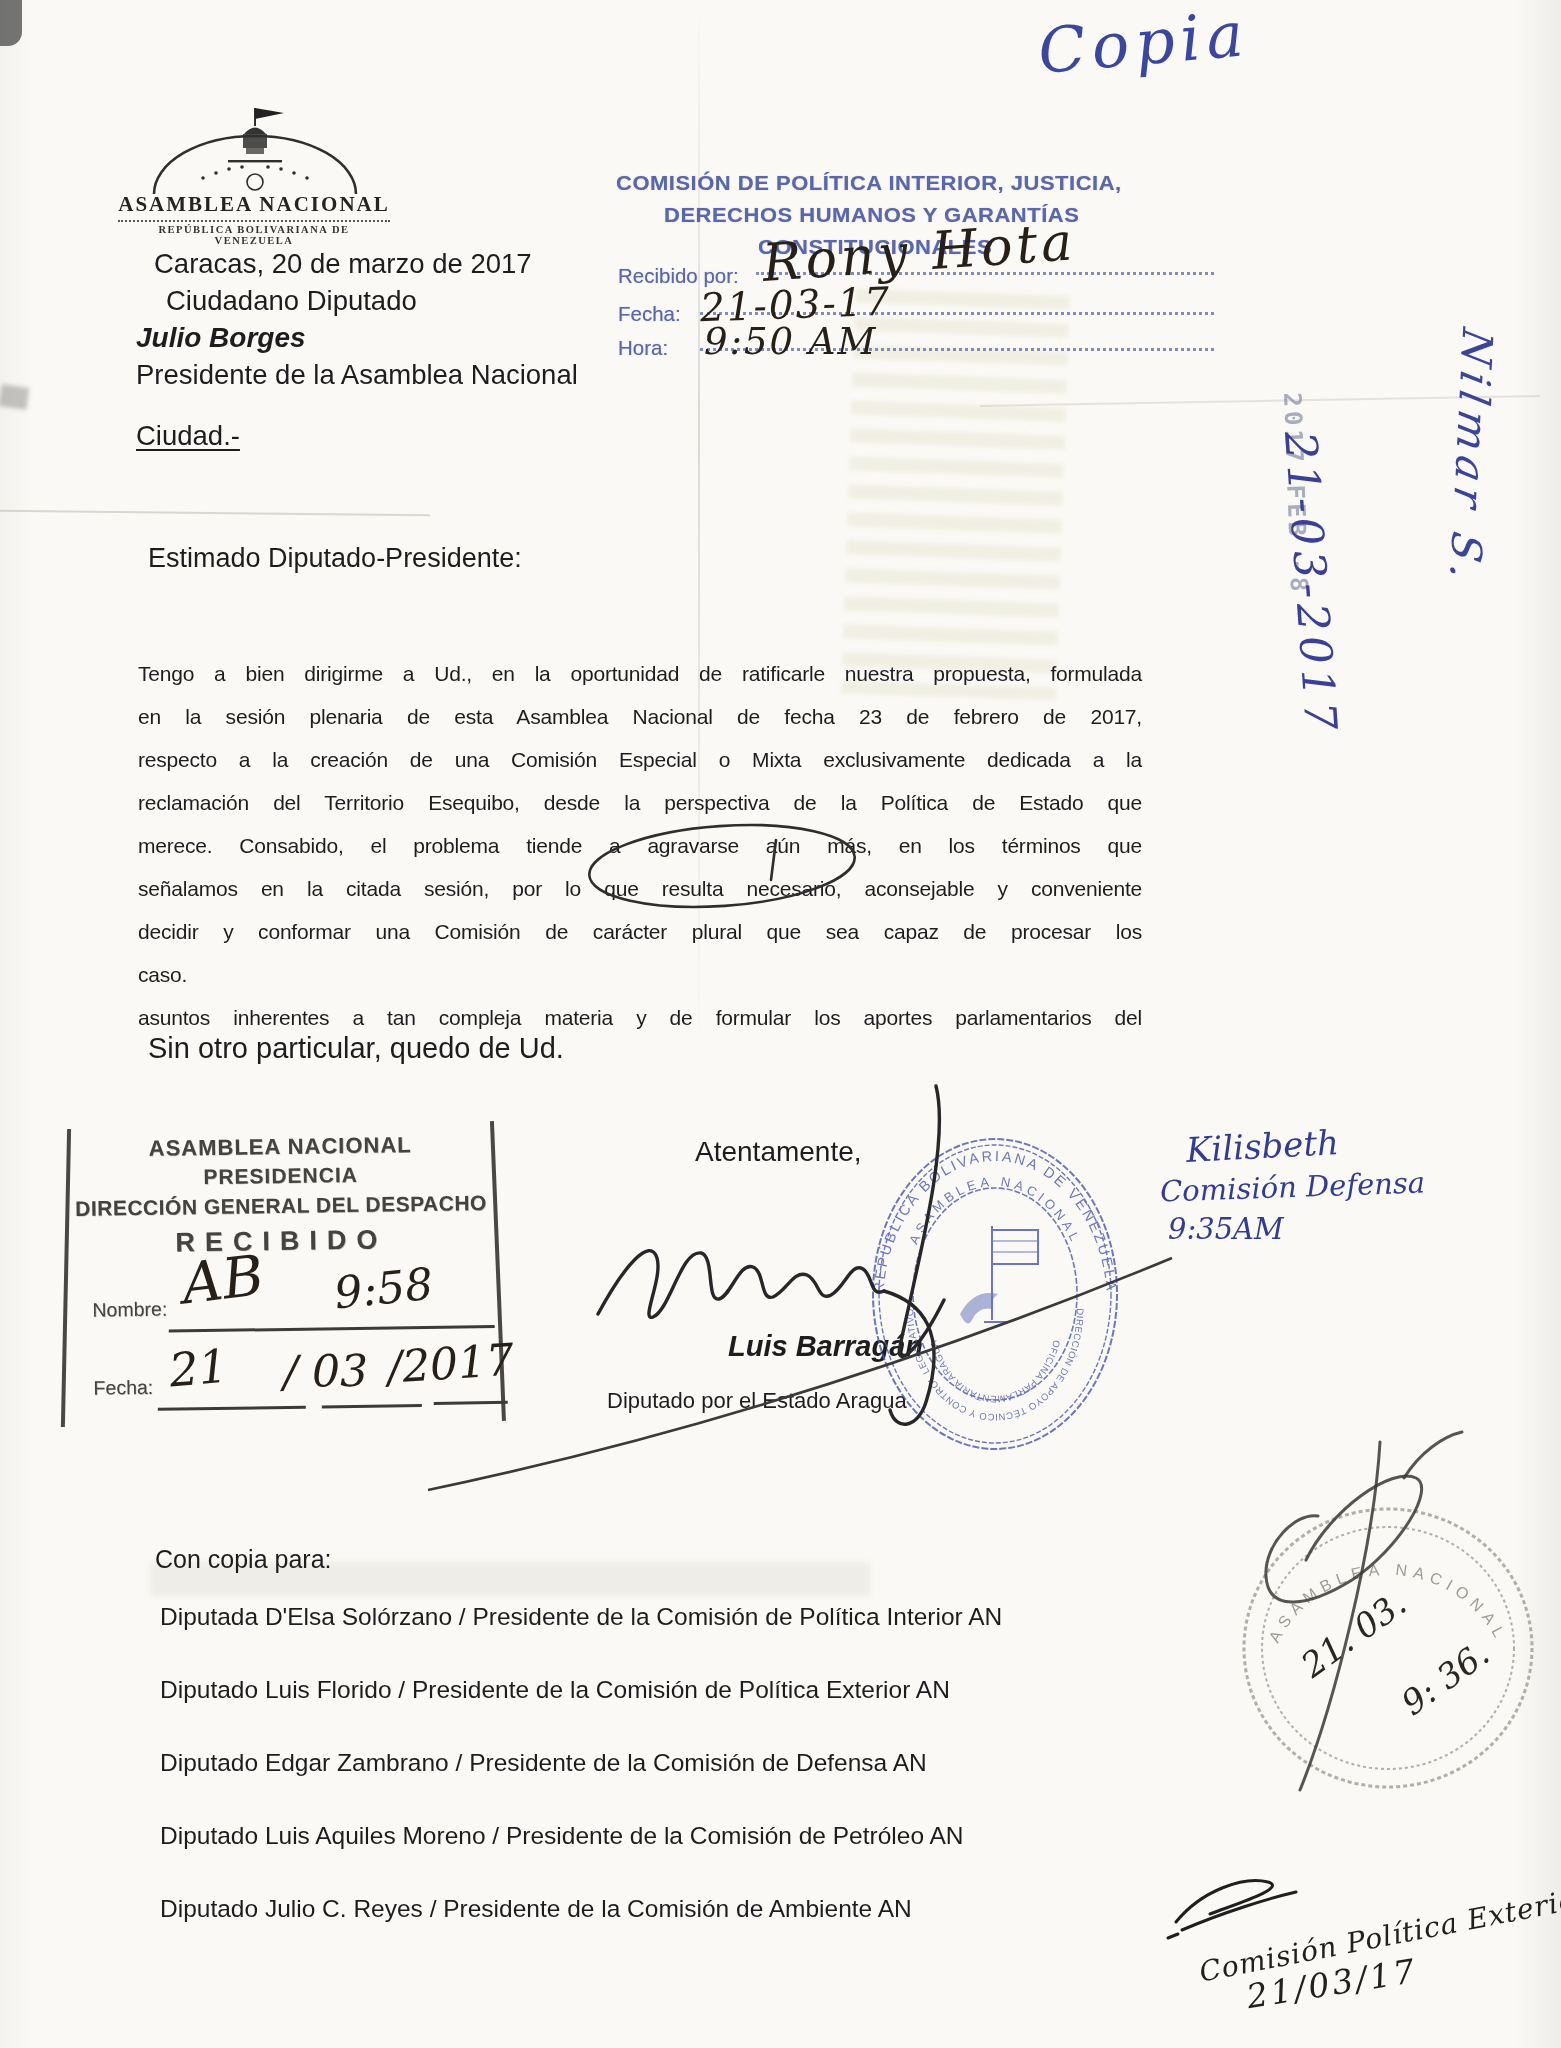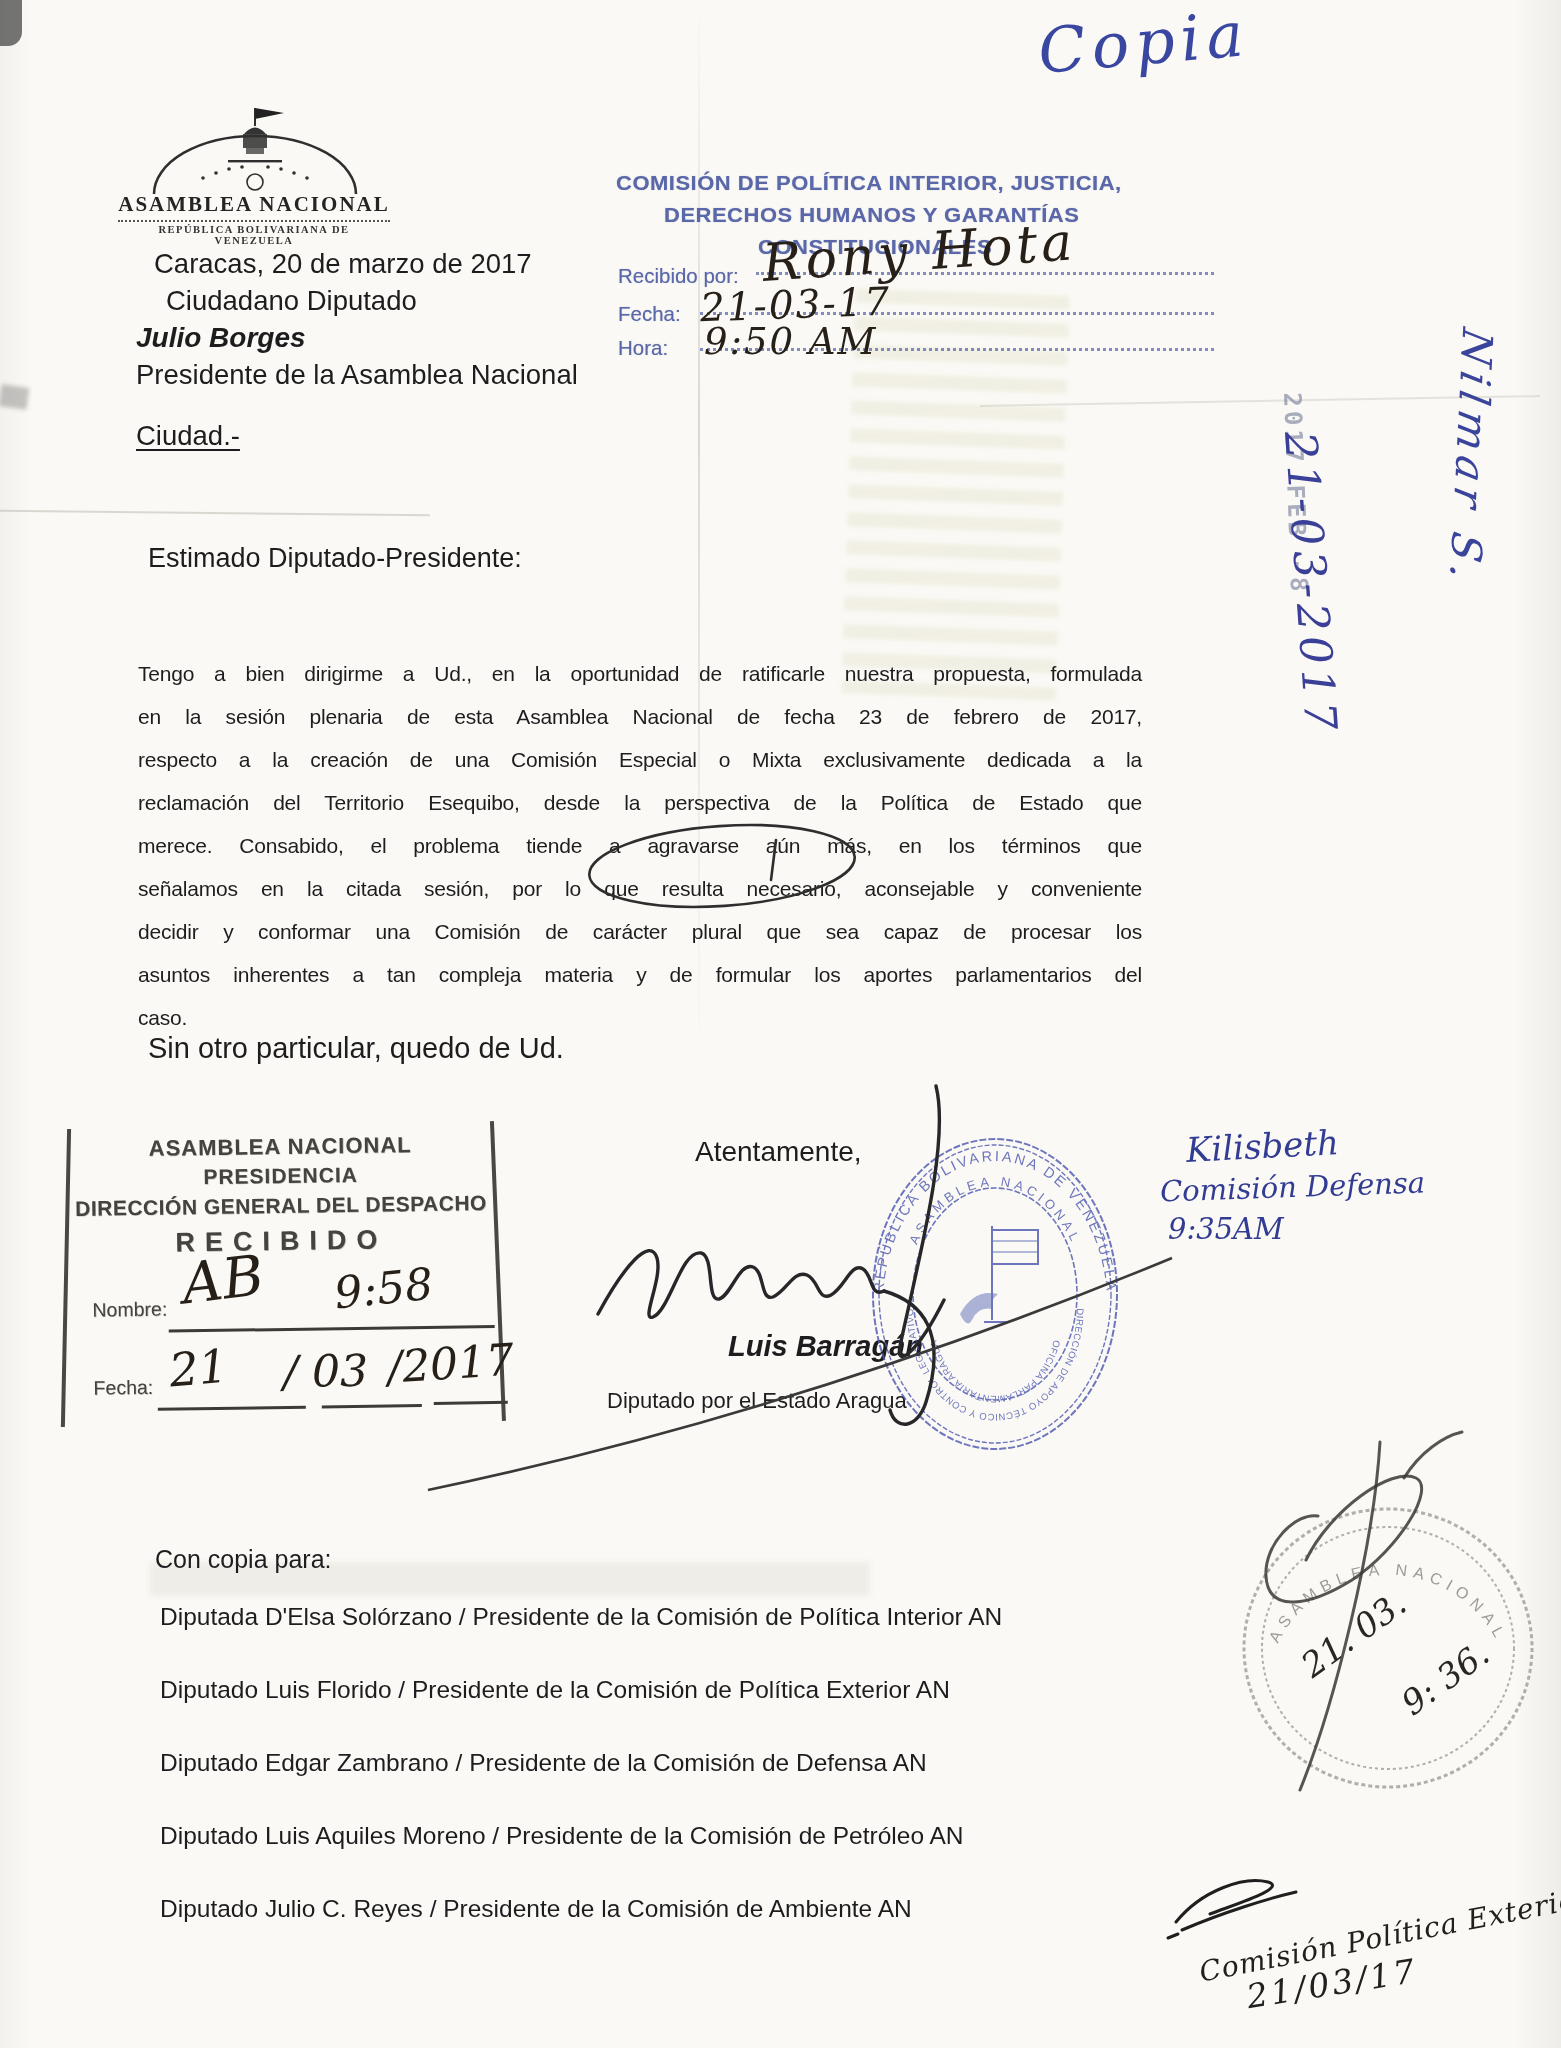--- a/index.html
+++ b/index.html
@@ -89,22 +89,22 @@
   <div class="abs lt" style="left:148px;top:543px;font-size:27px;">Estimado Diputado-Presidente:</div>
 
   <div class="abs" style="left:138px;top:652px;">
     <div class="body-line lt">Tengo a bien dirigirme a Ud., en la oportunidad de ratificarle nuestra propuesta, formulada</div>
     <div class="body-line lt">en la sesión plenaria de esta Asamblea Nacional de fecha 23 de febrero de 2017,</div>
     <div class="body-line lt">respecto a la creación de una Comisión Especial o Mixta exclusivamente dedicada a la</div>
     <div class="body-line lt">reclamación del Territorio Esequibo, desde la perspectiva de la Política de Estado que</div>
     <div class="body-line lt">merece. Consabido, el problema tiende a agravarse aún más, en los términos que</div>
     <div class="body-line lt">señalamos en la citada sesión, por lo que resulta necesario, aconsejable y conveniente</div>
     <div class="body-line lt">decidir y conformar una Comisión de carácter plural que sea capaz de procesar los</div>
+    <div class="body-line lt last">caso.</div>
     <div class="body-line lt">asuntos inherentes a tan compleja materia y de formular los aportes parlamentarios del</div>
-    <div class="body-line lt last">caso.</div>
   </div>
 
   <div class="abs lt" style="left:148px;top:1032px;font-size:29px;">Sin otro particular, quedo de Ud.</div>
 
   <div class="abs" style="left:56px;top:1128px;width:452px;height:298px;transform:rotate(-0.8deg);">
     <div class="abs" style="left:8px;top:-2px;width:4px;height:298px;background:#4a4845;transform:rotate(2deg);"></div>
     <div class="abs" style="left:440px;top:-4px;width:4px;height:300px;background:#4a4845;transform:rotate(-1.5deg);"></div>
     <div class="abs boxstamp" style="left:0;top:6px;width:452px;text-align:center;font-size:22px;letter-spacing:1px;">ASAMBLEA NACIONAL</div>
     <div class="abs boxstamp" style="left:0;top:36px;width:452px;text-align:center;font-size:21px;letter-spacing:1px;">PRESIDENCIA</div>
     <div class="abs boxstamp" style="left:0;top:66px;width:452px;text-align:center;font-size:21px;letter-spacing:0.5px;">DIRECCIÓN GENERAL DEL DESPACHO</div>

